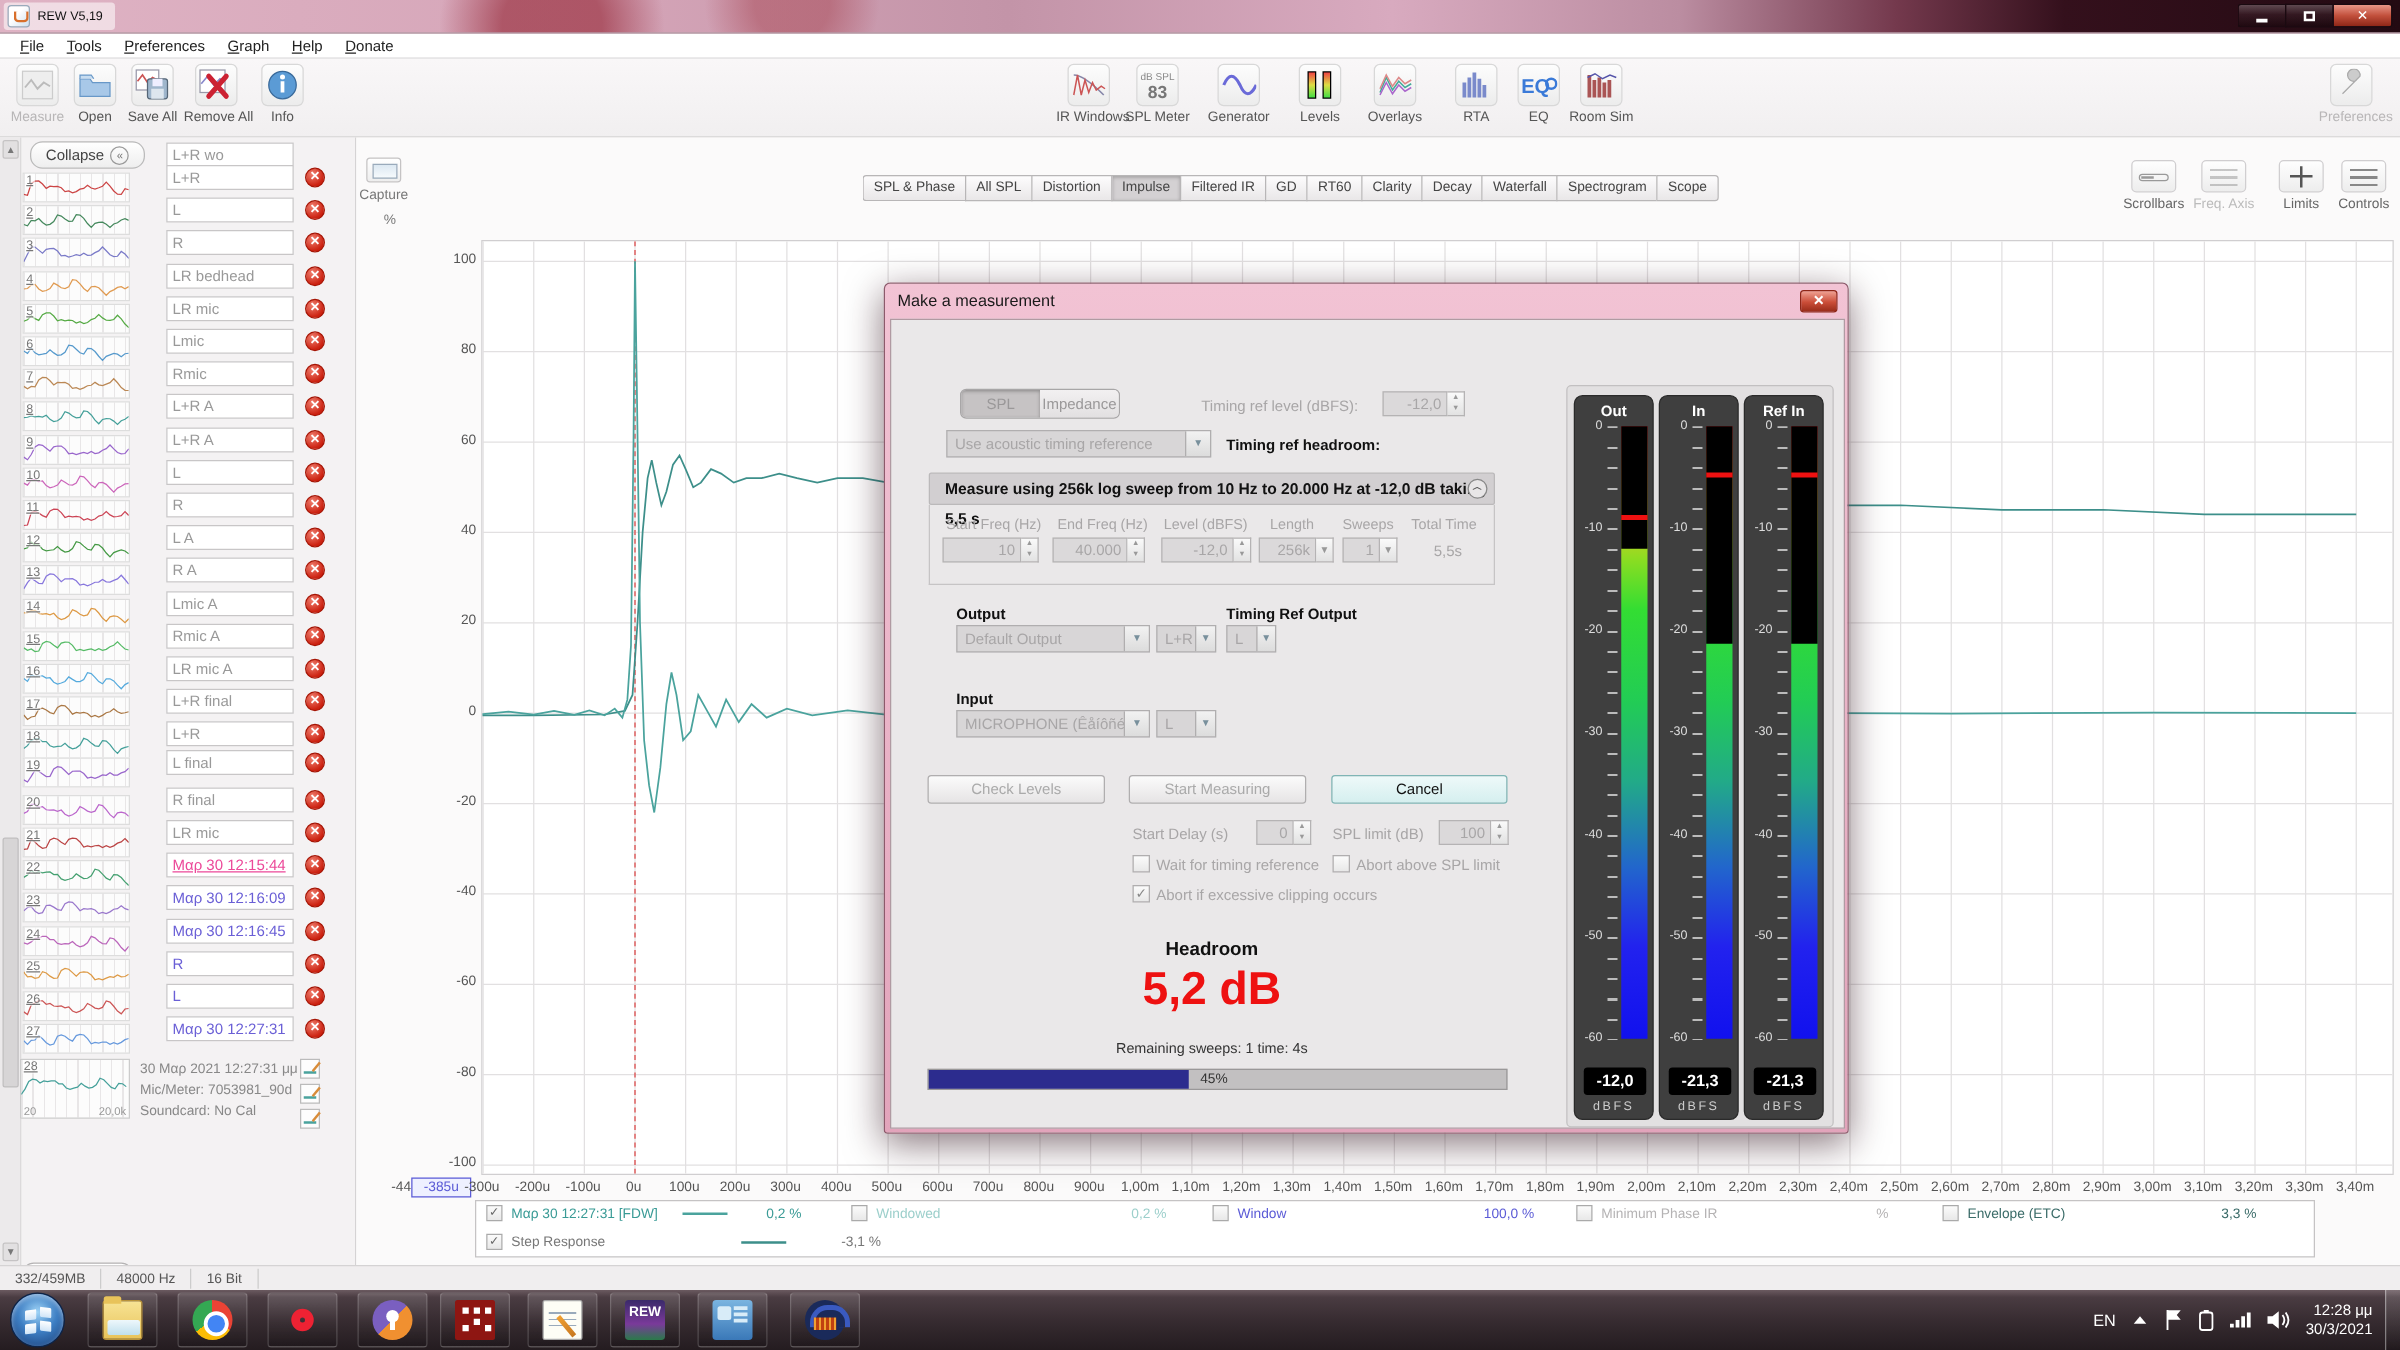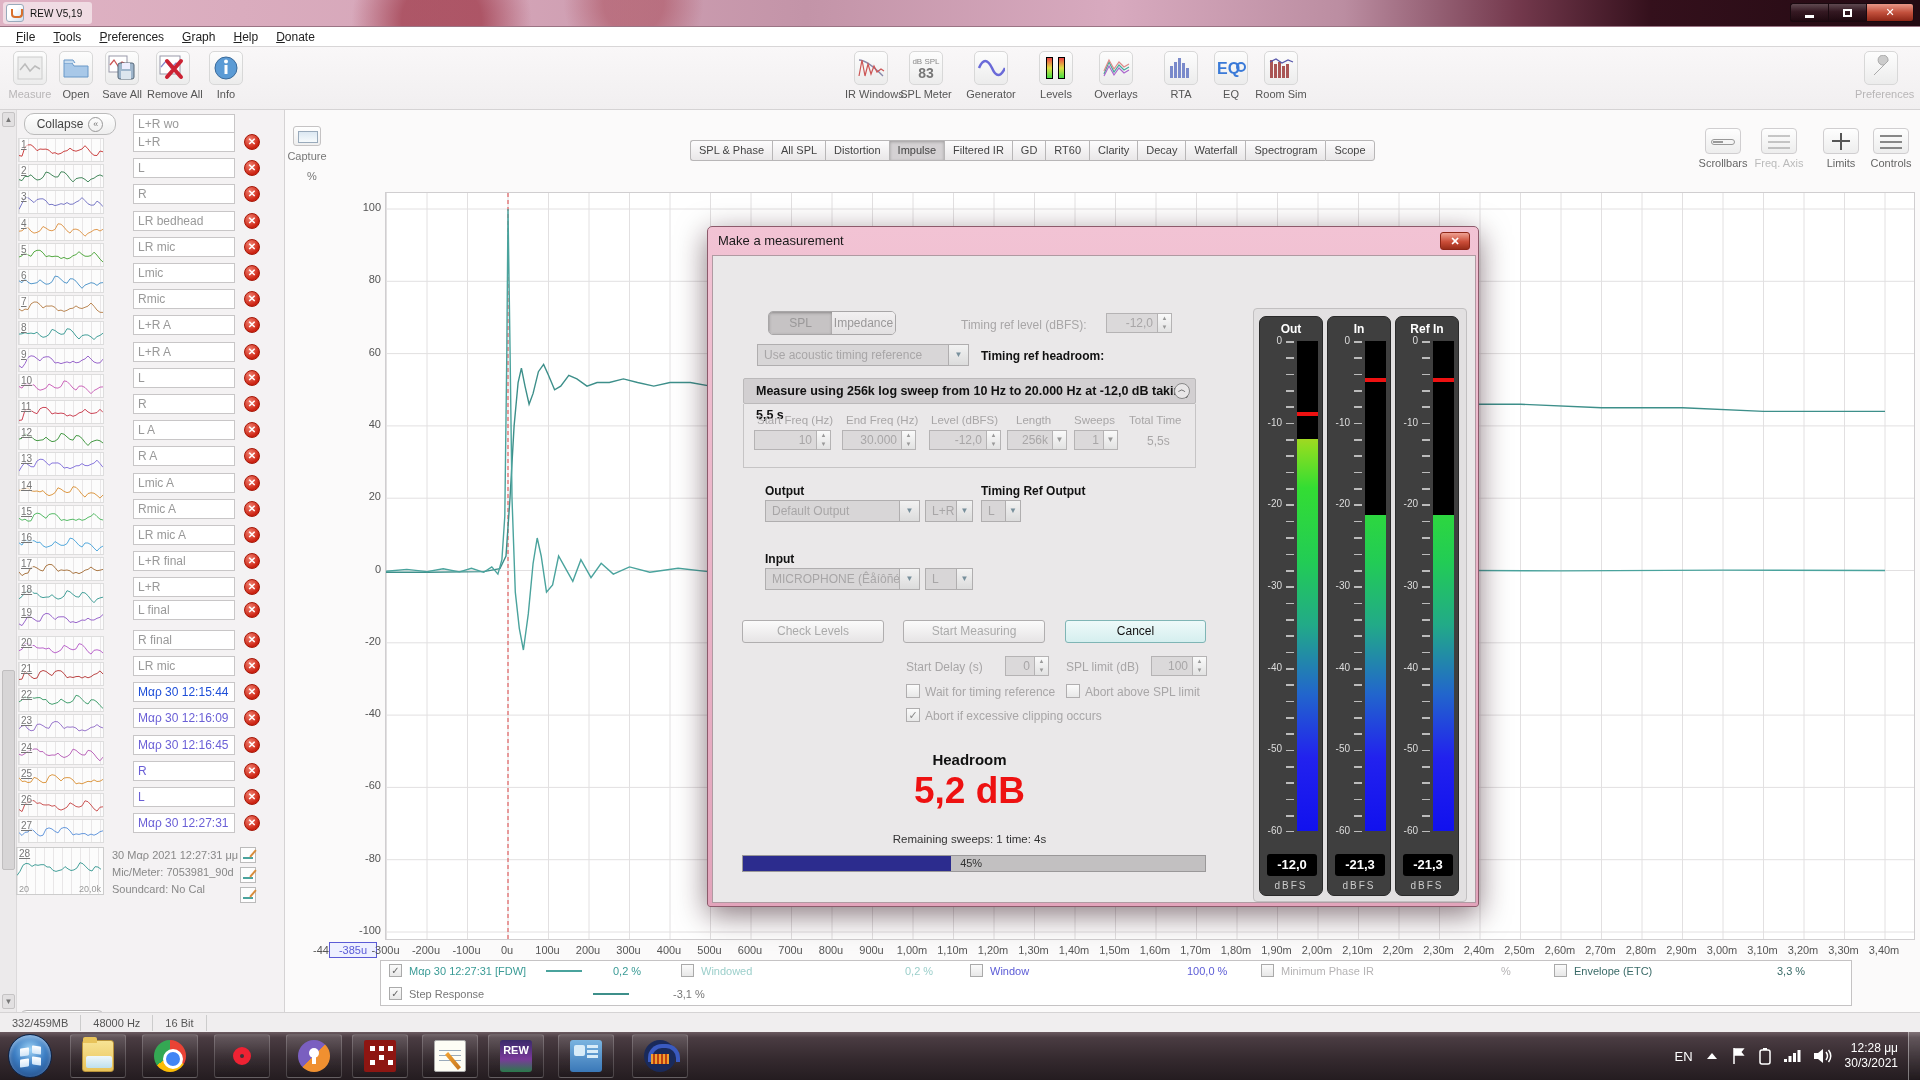--- a/index.html
+++ b/index.html
@@ -518,21 +518,21 @@
           <div class="m-thumb"><span class="m-num">21</span><svg width="84" height="22">
               <polyline fill="none" stroke-width="1" stroke="#bb4444" points="0,16.5 3,16.1 6,8.4 9,10.6 12,13.7 15,15.6 18,15.0 21,8.9 24,7.5 27,8.4 30,10.8 33,12.6 36,8.5 39,7.6 42,7.9 45,10.6 48,14.7 51,13.8 54,14.5 57,13.6 60,13.4 63,15.0 66,13.5 69,14.8 72,13.7 75,11.5 78,10.5 81,7.9 84,11.0 "></polyline>
             </svg></div>
           <div class="m-field" style="top: -6px;">LR mic</div>
           <div class="m-del" style="top: -4px;">✕</div>
         </div>
         <div class="m-row" style="top: 578.2px; padding-left: 48px;">
           <div class="m-thumb"><span class="m-num">22</span><svg width="84" height="22">
               <polyline fill="none" stroke-width="1" stroke="#44a070" points="0,12.9 3,11.0 6,7.3 9,9.7 12,8.3 15,9.2 18,8.7 21,8.6 24,10.7 27,10.5 30,14.1 33,15.3 36,14.4 39,13.4 42,10.0 45,12.1 48,13.9 51,13.6 54,11.7 57,6.3 60,7.2 63,10.3 66,13.5 69,15.0 72,10.8 75,10.9 78,13.0 81,16.5 84,19.4 "></polyline>
             </svg></div>
-          <div class="m-field" style="top: -6px; color: #1d4ed8;">Μαρ 30 12:15:44</div>
+          <div class="m-field" style="top: -6px; color: #ec4899; text-decoration: underline;">Μαρ 30 12:15:44</div>
           <div class="m-del" style="top: -4px;">✕</div>
         </div>
         <div class="m-row" style="top: 604.4px;">
           <div class="m-thumb"><span class="m-num">23</span><svg width="84" height="22">
               <polyline fill="none" stroke-width="1" stroke="#9977cc" points="0,13.7 3,11.0 6,10.3 9,14.0 12,15.8 15,15.1 18,9.4 21,9.1 24,10.7 27,12.7 30,13.3 33,8.0 36,6.5 39,6.9 42,9.9 45,13.6 48,11.9 51,12.2 54,11.9 57,13.0 60,15.9 63,14.9 66,15.9 69,14.5 72,12.4 75,11.9 78,9.6 81,11.9 84,12.9 "></polyline>
             </svg></div>
           <div class="m-field" style="top: -6px; color: rgb(106, 95, 214);">Μαρ 30 12:16:09</div>
           <div class="m-del" style="top: -4px;">✕</div>
         </div>
         <div class="m-row" style="top: 630.6px;">
@@ -847,21 +847,21 @@
       <div id="sweep-bar"><span>Measure using 256k log sweep from 10 Hz to 20.000 Hz at -12,0 dB taking 5,5 s</span><span class="chev">︿</span></div>
       <div id="params-box">
           <div class="dlbl" style="left: 13px; top: 10px; font-size: 11.5px;">Start Freq (Hz)</div>
           <div class="dlbl" style="left: 102px; top: 10px; font-size: 11.5px;">End Freq (Hz)</div>
           <div class="dlbl" style="left: 187px; top: 10px; font-size: 11.5px;">Level (dBFS)</div>
           <div class="dlbl" style="left: 272px; top: 10px; font-size: 11.5px;">Length</div>
           <div class="dlbl" style="left: 330px; top: 10px; font-size: 11.5px;">Sweeps</div>
           <div class="dlbl" style="left: 385px; top: 10px; font-size: 11.5px;">Total Time</div>
           <div class="dfield" style="left: 10px; top: 26px; width: 63px;">10</div>
           <div class="dspin" style="left: 73px; top: 26px;">▲<br>▼</div>
-          <div class="dfield" style="left: 98px; top: 26px; width: 60px;">30.000</div>
+          <div class="dfield" style="left: 98px; top: 26px; width: 60px;">40.000</div>
           <div class="dspin" style="left: 158px; top: 26px;">▲<br>▼</div>
           <div class="dfield" style="left: 185px; top: 26px; width: 58px;">-12,0</div>
           <div class="dspin" style="left: 243px; top: 26px;">▲<br>▼</div>
           <div class="dfield" style="left: 263px; top: 26px; width: 46px;">256k</div>
           <div class="dspin" style="left: 309px; top: 26px;"><span style="font-size:8px;line-height:18px">▼</span></div>
           <div class="dfield" style="left: 330px; top: 26px; width: 30px;">1</div>
           <div class="dspin" style="left: 360px; top: 26px;"><span style="font-size:8px;line-height:18px">▼</span></div>
           <div class="dlbl" style="left: 403px; top: 30px;">5,5s</div>
         </div>
       <div class="dlbl dark" style="left:52px;top:228px">Output</div>

